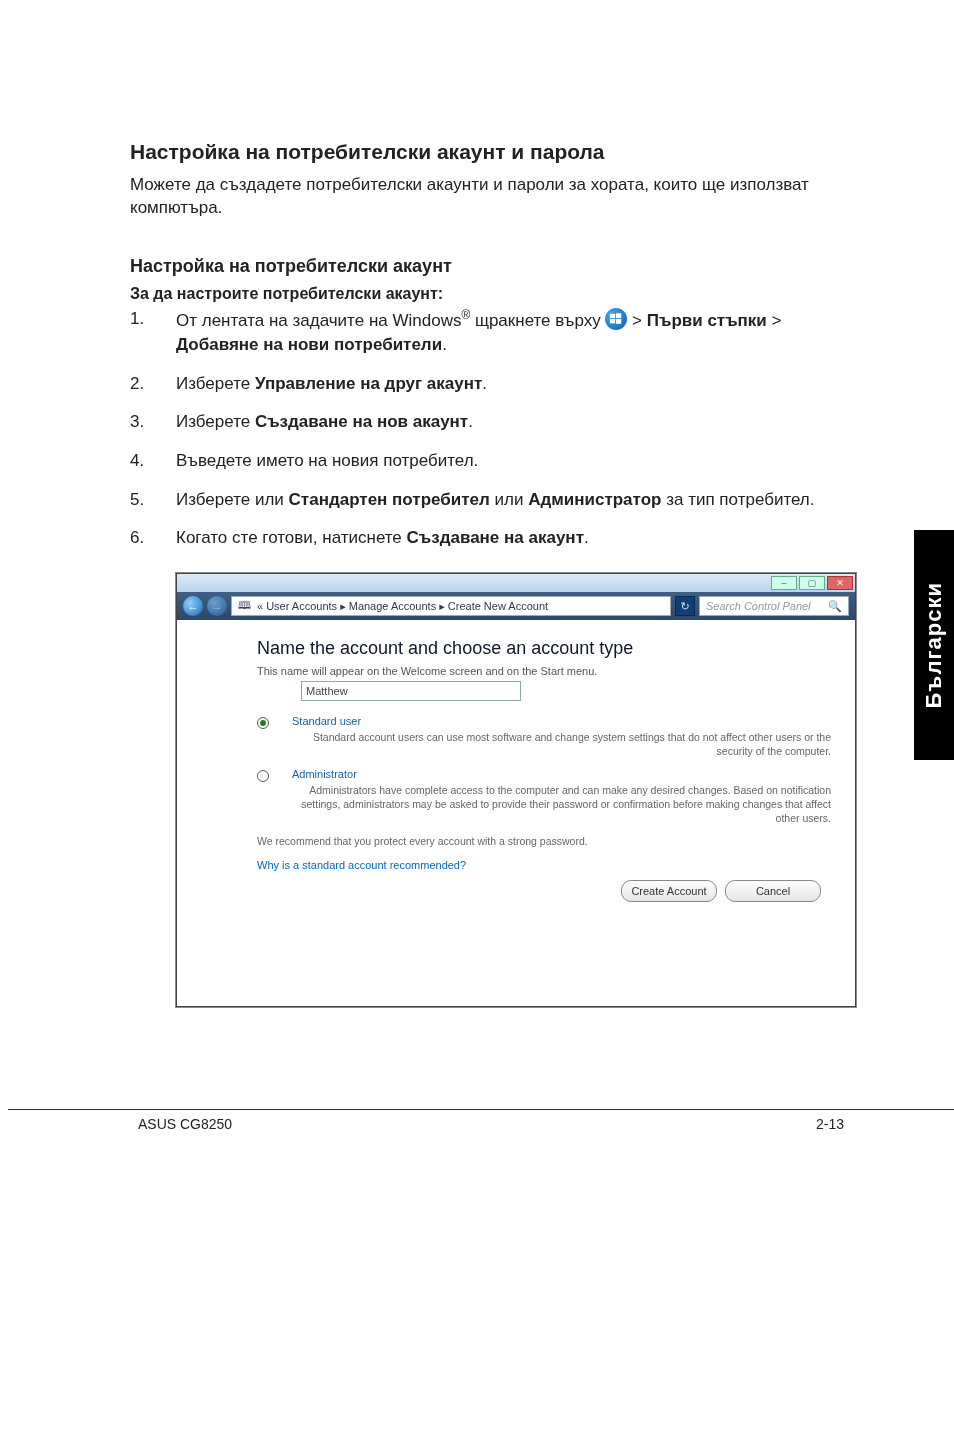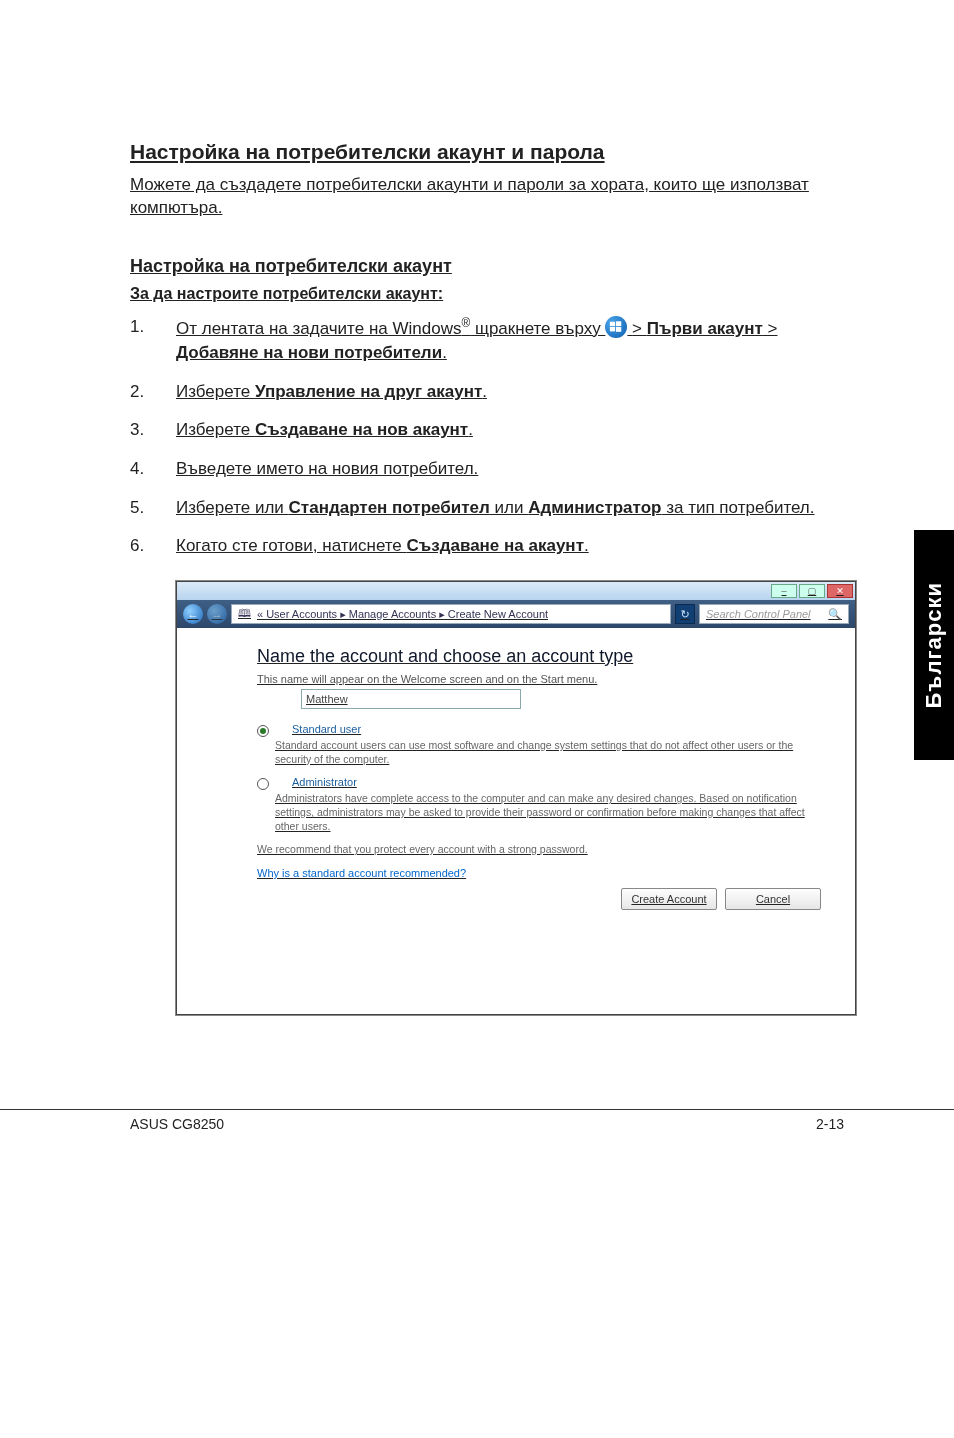--- a/index.html
+++ b/index.html
@@ -1,59 +1,59 @@
 <!DOCTYPE html>
 <html><head>
 <meta charset="utf-8">
 <style>
   * { box-sizing: border-box; margin: 0; padding: 0; }
   html, body { width: 954px; height: 1438px; background: #fff; font-family: Arial, Helvetica, sans-serif; color: #222; }
-  .page { position: relative; width: 954px; height: 1176px; padding: 140px 110px 40px 130px; text-decoration: underline; }
+  .page { position: relative; width: 954px; height: 1176px; padding: 140px 110px 40px 130px; }
   h2.section-title { font-size: 21px; font-weight: bold; margin-bottom: 10px; }
   p.intro { font-size: 17px; line-height: 1.35; margin-bottom: 36px; }
   h3.sub-title { font-size: 18px; font-weight: bold; margin-bottom: 8px; }
-  p.subheading { font-size: 16px; font-weight: bold; margin-bottom: 12px; }
+  p.subheading { font-size: 16px; font-weight: bold; margin-bottom: 4px; }
   ol.steps { list-style: none; counter-reset: step; padding: 0; }
   ol.steps > li { position: relative; padding-left: 46px; margin-bottom: 14px; font-size: 17px; line-height: 1.45; }
   ol.steps > li::before { counter-increment: step; content: counter(step) "."; position: absolute; left: 0; top: 0; }
   .win-logo { display: inline-flex; width: 22px; height: 22px; vertical-align: middle; border-radius: 50%; background: radial-gradient(circle at 30% 30%, #4aa3e8, #0b5fb0); position: relative; top: -2px; }
   .win-logo svg { width: 14px; height: 14px; margin: auto; }
   sup { font-size: 0.7em; }
 
   
   .side-tab { position: absolute; right: 0; top: 530px; height: 230px; width: 40px; background: #000; display: flex; align-items: center; justify-content: center; }
   .side-tab span { color: #fff; font-weight: bold; font-size: 22px; writing-mode: vertical-rl; transform: rotate(180deg); letter-spacing: 1px; }
 
   
-  .footer { position: absolute; left: 0; right: 0; bottom: 44px; border-top: 1px solid #333; padding: 6px 110px 0 130px; display: flex; justify-content: space-between; font-size: 14px; }
+  .footer { position: absolute; left: 8px; right: 0; bottom: 44px; border-top: 1px solid #333; padding: 6px 110px 0 130px; display: flex; justify-content: space-between; font-size: 14px; }
 
   
   .shot-wrap { margin: 22px 0 0 46px; width: 680px; border: 1px solid #444; box-shadow: 0 0 0 1px #888; background: #fff; font-family: "Segoe UI", Tahoma, sans-serif; font-size: 11px; color: #555; }
   .shot-titlebar { height: 18px; background: linear-gradient(#dbeaf7,#b8d4ef); display:flex; justify-content:flex-end; align-items:center; padding:0 2px; }
   .tb-btn { width:26px; height:14px; margin-left:2px; border:1px solid #6a8; background:#cfe; font-size:9px; display:flex; align-items:center; justify-content:center; }
   .tb-btn.close { background:#d66; border-color:#a33; color:#fff; }
   .shot-address { height:28px; background: linear-gradient(#3f5f85,#2c476a); display:flex; align-items:center; padding:0 6px; gap:4px; }
   .nav-circle { width:20px; height:20px; border-radius:50%; background: radial-gradient(circle at 35% 35%, #8fd0ff, #1d66b8); display:flex; align-items:center; justify-content:center; color:#fff; font-size:11px; }
   .crumb-box { flex:1; height:20px; background:#fff; border:1px solid #9ab; display:flex; align-items:center; padding:0 6px; color:#335; gap:6px; font-size:11px; }
   .crumb-refresh { width:20px; height:20px; background:#123f73; color:#cfe6ff; display:flex; align-items:center; justify-content:center; font-size:11px; border:1px solid #0a2a4f;}
   .search-box { width:150px; height:20px; background:#fff; border:1px solid #9ab; display:flex; align-items:center; padding:4px 6px; color:#9a9a9a; font-style:italic; font-size:11px; }
   .search-box .mag { margin-left:auto; color:#5a8bd0; font-style:normal; }
   .shot-body { padding: 18px 24px 14px 80px; min-height:300px; position:relative; }
   .shot-heading { color:#0f172a; font-size:18px; margin-bottom:6px; }
   .shot-sub { font-size:11px; color:#555; margin-bottom:4px; }
   .name-input { width:220px; height:20px; border:1px solid #8aa; display:flex; align-items:center; padding:0 4px; margin-bottom:14px; color:#444;margin-left:44px; }
   .radio-row { display:flex; align-items:flex-start; gap:23px; margin-bottom:2px; }
   .radio { width:12px; height:12px; border:1px solid #555; border-radius:50%; margin-top:2px; flex-shrink:0; display:flex; align-items:center; justify-content:center; }
   .radio.checked::after { content:""; width:6px; height:6px; background:#2a7a2a; border-radius:50%; }
   .radio-label { color:#1b5e9e; font-size:11px; }
-  .radio-desc { font-size:10.5px; color:#666; margin:0 0 10px 18px; line-height:1.3; }
+  .radio-desc { font-size:10.5px; color:#666; margin:0 0 10px 18px; line-height:1.3;text-align:right; }
   .rec-line { font-size:10.5px; color:#666; margin:6px 0 12px 0; }
   .why-link { color:#0066cc; font-size:11px; margin-bottom:9px; display:block; }
   .btn-row { display:flex; justify-content:flex-end; gap:8px; margin-right:10px; }
-  .win-btn { min-width:96px; height:22px; border:1px solid #888; background: linear-gradient(#fefefe,#e6e6e6); display:flex; align-items:center; justify-content:center; font-size:11px; color:#333; border-radius:2px; }
+  .win-btn { min-width:96px; height:22px; border:1px solid #888; background: linear-gradient(#fefefe,#e6e6e6); display:flex; align-items:center; justify-content:center; font-size:11px; color:#333; border-radius:10px; }
   .shot-foot-space { height:90px; }
 </style>
 </head>
 <body>
 
 <div class="page">
 
   <h2 class="section-title">Настройка на потребителски акаунт и парола</h2>
   <p class="intro">Можете да създадете потребителски акаунти и пароли за хората, които ще използват компютъра.</p>
 
@@ -66,21 +66,21 @@
       <span class="win-logo">
         <svg viewBox="0 0 16 16">
             <g fill="#fff">
               <rect x="1" y="2" width="6" height="5"></rect>
               <rect x="8" y="1.5" width="6" height="5.5"></rect>
               <rect x="1" y="8" width="6" height="5"></rect>
               <rect x="8" y="8" width="6" height="5.5"></rect>
             </g>
           </svg>
       </span>
-      <span> &gt; </span><b>Първи акаунт</b><span> &gt; </span><b>Добавяне на нови потребители</b><span>.</span>
+      <span> &gt; </span><b>Първи стъпки</b><span> &gt; </span><b>Добавяне на нови потребители</b><span>.</span>
     </li>
     <li>
       <span>Изберете </span><b>Управление на друг акаунт</b><span>.</span>
     </li>
     <li>
       <span>Изберете </span><b>Създаване на нов акаунт</b><span>.</span>
     </li>
     <li>
       <span>Въведете името на новия потребител.</span>
     </li>

